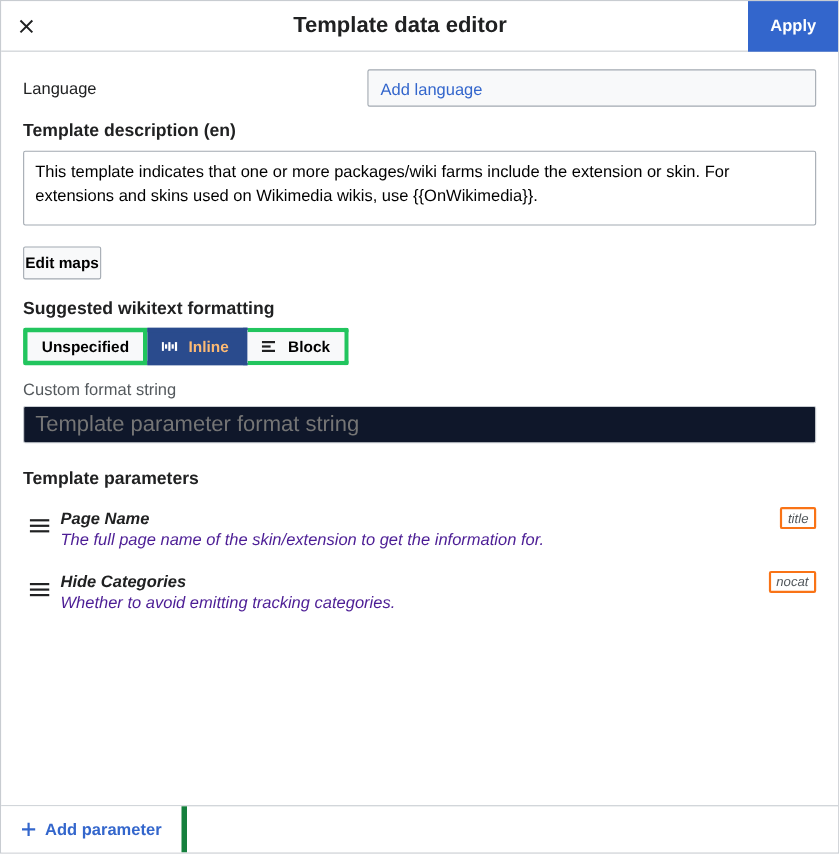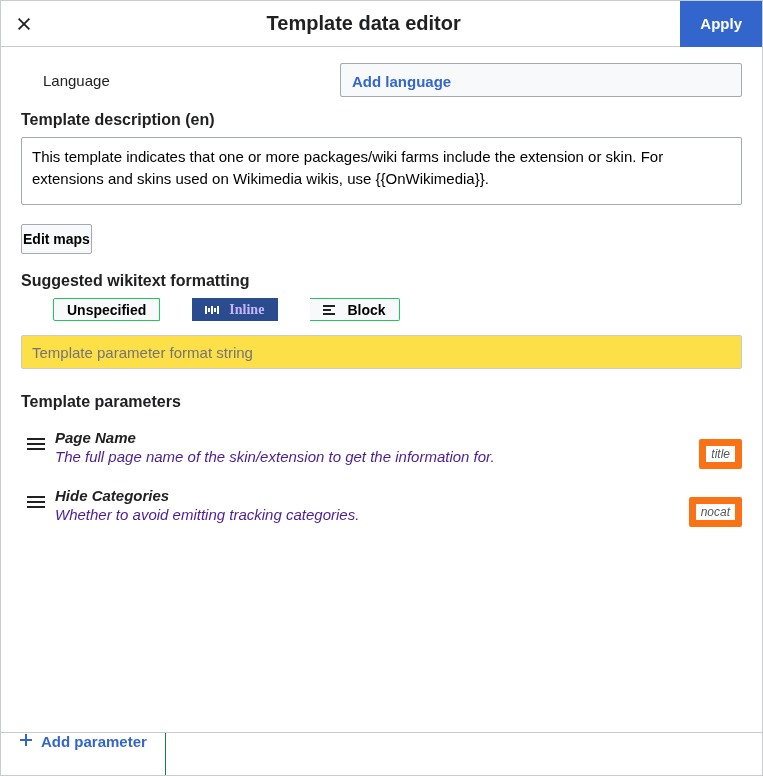--- a/index.html
+++ b/index.html
@@ -3,51 +3,51 @@
 <meta charset="utf-8">
 <style>
 * { box-sizing: border-box; margin: 0; padding: 0; }
 body { font-family: -apple-system, BlinkMacSystemFont, "Segoe UI", Helvetica, Arial, sans-serif; font-size: 14px; color: #202122; background: #fff; width: 763px; height: 776px; border: 1px solid #c8ccd1; display: flex; flex-direction: column; }
 .header { display: flex; align-items: center; height: 46px; border-bottom: 1px solid #c8ccd1; }
 .close-btn { width: 46px; height: 46px; display: flex; align-items: center; justify-content: center; cursor: pointer; }
 .close-btn svg { width: 18px; height: 18px; }
 .header-title { flex: 1; text-align: center; font-weight: bold; font-size: 20px; }
 .apply-btn { background: #3366cc; color: #fff; height: 46px; padding: 0 20px; font-weight: bold; font-size: 15px; display: flex; align-items: center; cursor: pointer; border: none; }
 .content { padding: 16px 20px; flex: 1; overflow: auto; }
-.row-lang { display: flex; align-items: center; gap: 12px; margin-bottom: 14px; margin-left: 22px; }
+.row-lang { display: flex; align-items: center; gap: 28px; margin-bottom: 14px; }
 .lang-label { width: 285px; font-size: 15px; }
 .select-wrap { position: relative; flex: 1; display: flex; }
 .select-wrap .chev { position: absolute; right: 10px; top: 50%; transform: translateY(-50%); pointer-events: none; }
-.add-lang { color: #3366cc; font-weight: bold; font-size: 15px; text-decoration: none; padding: 0 6px; border: 1px solid #a2a9b1; border-radius: 2px; height: 34px; display: flex; align-items: center; border-left: none; margin-left: -1px; padding: 0 12px; }
+.add-lang { color: #3366cc; font-weight: normal; font-size: 15px; text-decoration: none; padding: 0 6px; border: 1px solid #a2a9b1; border-radius: 2px; height: 34px; display: flex; align-items: center; border-left: none; margin-left: -1px; padding: 0 12px; }
 .lang-select-group { display: flex; flex: 1; border: 1px solid #a2a9b1; border-radius: 2px; background: #f8f9fa; height: 34px; }
 .lang-select-group .select-wrap { border-right: 1px solid #a2a9b1; }
 .lang-select-group select { border: none; background: transparent; width: 100%; padding: 0 32px 0 10px; font-size: 15px; appearance: none; }
 .lang-select-group a { border: none; }
 .section-label { font-weight: bold; font-size: 16px; margin-bottom: 8px; }
 .desc-text { width: 100%; min-height: 68px; border: 1px solid #a2a9b1; border-radius: 2px; padding: 8px 10px; font-size: 15px; font-family: inherit; line-height: 1.45; resize: none; margin-bottom: 16px; }
 .edit-maps { border: 1px solid #a2a9b1; background: #f8f9fa; border-radius: 2px; padding: 6px 1px; font-weight: bold; font-size: 14px; margin-bottom: 18px; cursor: pointer; }
 .fmt-group { display: flex; margin-bottom: 14px; margin-top: 8px; }
-.fmt-btn { border: 1px solid #22c55e; background: #f8f9fa; padding: 0 13px; height: 23px; display: flex; align-items: center; gap: 8px; font-weight: bold; font-size: 14px; cursor: pointer; margin-left: 32px; }
+.fmt-btn { border: 4px solid #22c55e; background: #f8f9fa; padding: 0 13px; height: 34px; display: flex; align-items: center; gap: 8px; font-weight: bold; font-size: 14px; cursor: pointer; }
 .fmt-btn:not(:first-child) { border-left: none; }
 .fmt-btn:first-child { border-radius: 2px 0 0 2px; }
 .fmt-btn:last-child { border-radius: 0 2px 2px 0; }
-.fmt-btn.active { background: #2a4b8d; color: #c4b5fd; border-color: #2a4b8d; font-family: Liberation Serif, serif; }
+.fmt-btn.active { background: #2a4b8d; color: #fdba74; border-color: #2a4b8d; }
 .fmt-btn svg { flex-shrink: 0; }
 .cfs-label { color: #54595d; font-size: 15px; margin-bottom: 6px; }
-.cfs-input { width: 100%; height: 34px; border: 1px solid #c8ccd1; background: #fde047; border-radius: 2px; padding: 0 10px; font-size: 15px; color: #72777d; margin-bottom: 24px; }
+.cfs-input { width: 100%; height: 34px; border: 1px solid #c8ccd1; background: #0f172a; border-radius: 2px; padding: 0 10px; font-size: 20px; color: #72777d; margin-bottom: 24px; }
 .params-list { margin-top: 10px; }
 .param-row { display: flex; align-items: flex-start; padding: 8px 0 14px 0; cursor: pointer; position: relative; font-style: italic; }
 .drag-handle { width: 30px; display: flex; justify-content: center; padding-top: 8px; margin-right: 4px; cursor: grab; }
 .drag-handle svg { width: 18px; height: 14px; }
 .param-body { flex: 1; }
 .param-name { font-weight: bold; font-size: 15px; margin-bottom: 2px; }
 .param-desc { color: #4c1d95; font-size: 15px; }
-.param-tag { position: absolute; right: 0; top: 18px; border: 7px solid #f97316; border-radius: 2px; padding: 1px 5px; font-size: 12px; color: #54595d; background: #fff; }
+.param-tag { position: absolute; right: 0; top: 6px; border: 2px solid #f97316; border-radius: 2px; padding: 1px 5px; font-size: 12px; color: #54595d; background: #fff; }
 .footer { border-top: 1px solid #c8ccd1; }
-.add-param { border: none; border-right: 1px solid #15803d; background: #fff; color: #3366cc; font-weight: bold; font-size: 15px; padding: 0 18px; height: 42px; display: flex; gap: 8px; cursor: pointer; }
+.add-param { border: none; border-right: 5px solid #15803d; background: #fff; color: #3366cc; font-weight: bold; font-size: 15px; padding: 0 18px; height: 42px; display: flex; align-items: center; gap: 8px; cursor: pointer; }
 .add-param svg { width: 14px; height: 14px; }
 </style>
 </head>
 <body>
 
 <div class="header">
   <div class="close-btn">
     <svg viewBox="0 0 20 20">
         <path d="M4 4 L16 16 M16 4 L4 16" stroke="#202122" stroke-width="2" fill="none"></path>
       </svg>
@@ -88,20 +88,21 @@
     <button class="fmt-btn">
       <svg width="16" height="12" viewBox="0 0 16 12">
           <rect x="0" y="1" width="12" height="2" fill="#202122"></rect>
           <rect x="0" y="5" width="8" height="2" fill="#202122"></rect>
           <rect x="0" y="9" width="12" height="2" fill="#202122"></rect>
         </svg>
       <span>Block</span>
     </button>
   </div>
 
+  <div class="cfs-label">Custom format string</div>
   <input class="cfs-input" disabled="" placeholder="Template parameter format string" style="">
 
   <div class="section-label">Template parameters</div>
   <div class="params-list">
     <div class="param-row">
       <div class="drag-handle">
         <svg viewBox="0 0 18 14">
             <rect y="1" width="18" height="2" fill="#202122"></rect>
             <rect y="6" width="18" height="2" fill="#202122"></rect>
             <rect y="11" width="18" height="2" fill="#202122"></rect>

